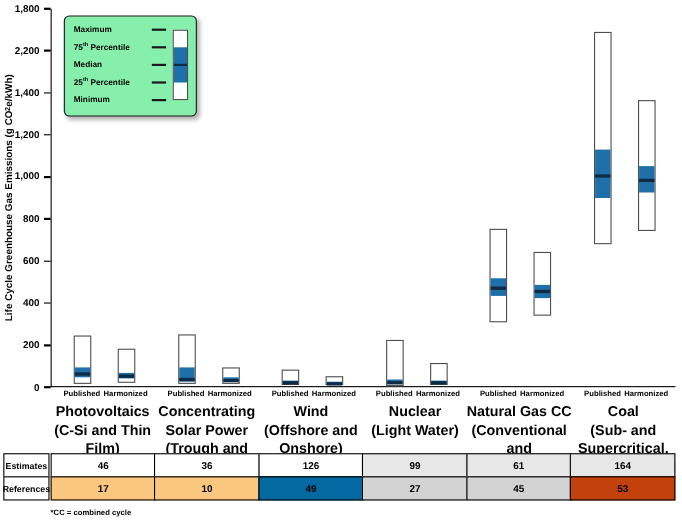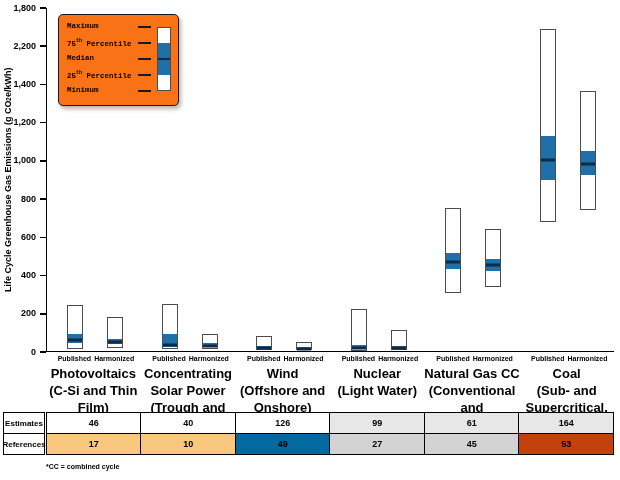--- a/index.html
+++ b/index.html
@@ -17,22 +17,22 @@
   .ytick-mark  { position:absolute; right:0; width:6px; height:1.5px; background:#000; }
 
   .plot { position:absolute; left:46px; top:8px; width:568px; height:344px;
           border-left:1.5px solid #000; border-bottom:1.5px solid #000; }
   .group { position:absolute; top:0; height:100%; }
   .col   { position:absolute; top:0; height:100%; width:16px; }
   .box-range  { position:absolute; left:0; width:16px; background:#fff; border:1px solid var(--box-border); }
   .box-iqr    { position:absolute; left:1px; width:14px; background:var(--iqr); }
   .box-median { position:absolute; left:1px; width:14px; height:3px; background:var(--median); transform:translateY(50%); }
 
-  .legend { position:absolute; left:58px; top:14px; width:121px; height:92px; background:#f97316;
-            border:1.3px solid #1a1a1a; border-radius:5px; box-shadow:2px 3px 4px rgba(0,0,0,0.3); z-index:5;font-family:Liberation Mono, monospace; }
+  .legend { position:absolute; left:58px; top:14px; width:121px; height:92px; background:#86efac;
+            border:1.3px solid #1a1a1a; border-radius:5px; box-shadow:2px 3px 4px rgba(0,0,0,0.3); z-index:5; }
   .legend-label { position:absolute; left:8px; font-size:7.5px; font-weight:700; white-space:nowrap; }
   .legend-label sup { font-size:5px; }
   .legend-tick { position:absolute; left:79px; width:13px; height:1.3px; background:#1a1a1a; }
   .lg-range  { position:absolute; left:98px; width:14px; background:#fff; border:1px solid var(--box-border); }
   .lg-iqr    { position:absolute; left:99px; width:12px; background:var(--iqr); }
   .lg-median { position:absolute; left:99px; width:12px; height:2.5px; background:var(--median); }
 
   .xlabels { position:absolute; left:0; top:355px; width:620px; height:56px; }
   .series-label { position:absolute; top:0; width:56px; font-size:7px; font-weight:700; text-align:center; }
   .group-label  { position:absolute; top:11px; font-size:13px; font-weight:700; text-align:center;
@@ -194,21 +194,21 @@
       <div class="series-label" style="left: 519.733px;">Published</div>
       <div class="series-label" style="left: 559.493px;">Harmonized</div>
       <div class="group-label" style="left: 515.333px; width: 102.667px;">Coal
 (Sub- and Supercritical,
 IGCC, Fluidized Bed)</div>
     </div>
   <div class="gtable" id="gtable">
       <div class="row-header" style="top: 0px;">Estimates</div>
       <div class="trow" style="top: 0px;">
         <div class="tcell" style="background: rgb(255, 255, 255);">46</div>
-        <div class="tcell" style="background: rgb(255, 255, 255);">40</div>
+        <div class="tcell" style="background: rgb(255, 255, 255);">36</div>
         <div class="tcell" style="background: rgb(255, 255, 255);">126</div>
         <div class="tcell" style="background: rgb(231, 231, 231);">99</div>
         <div class="tcell" style="background: rgb(231, 231, 231);">61</div>
         <div class="tcell" style="background: rgb(231, 231, 231);">164</div>
       </div>
       <div class="row-header" style="top: 21px;">References</div>
       <div class="trow" style="top: 21px;">
         <div class="tcell" style="background: rgb(249, 200, 126);">17</div>
         <div class="tcell" style="background: rgb(249, 200, 126);">10</div>
         <div class="tcell" style="background: #0369a1;">49</div>

